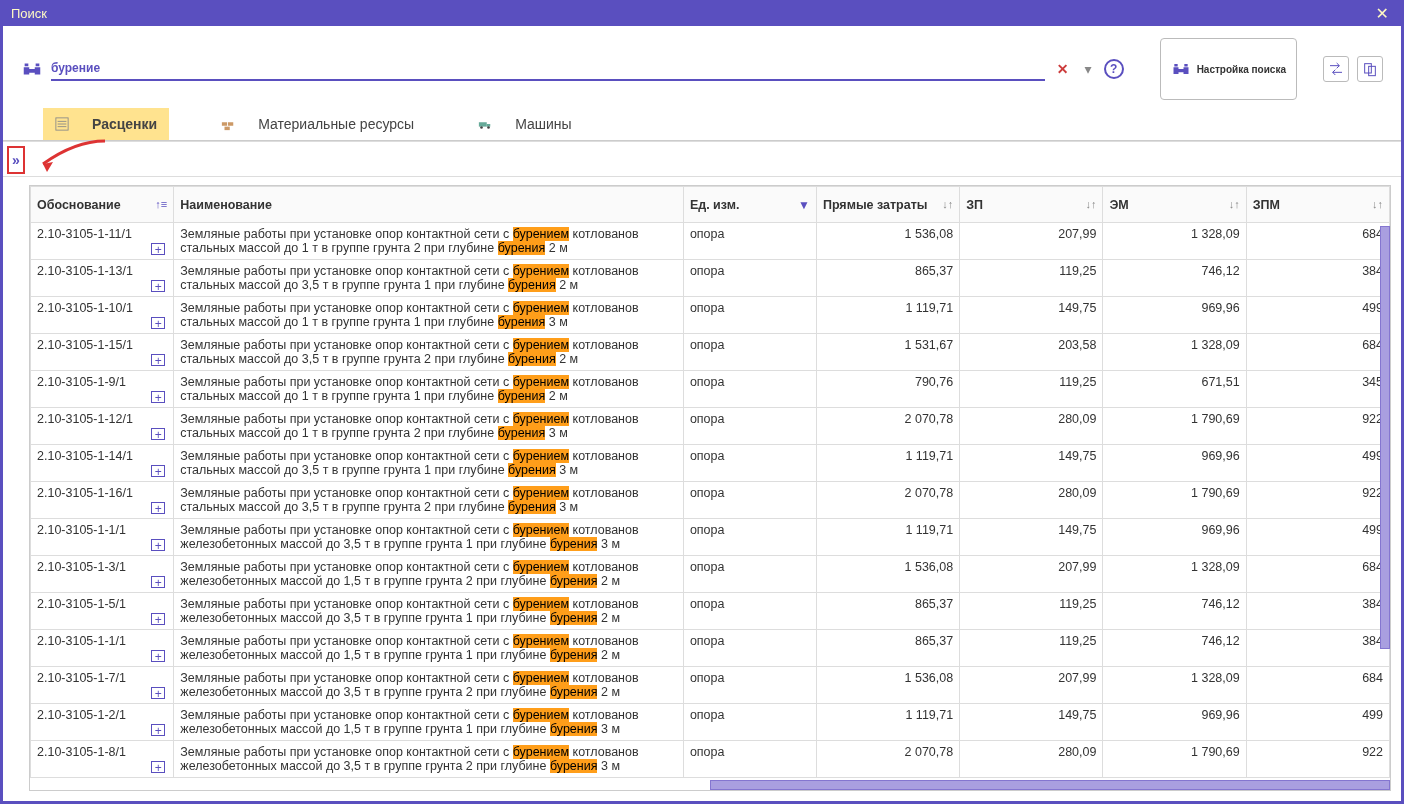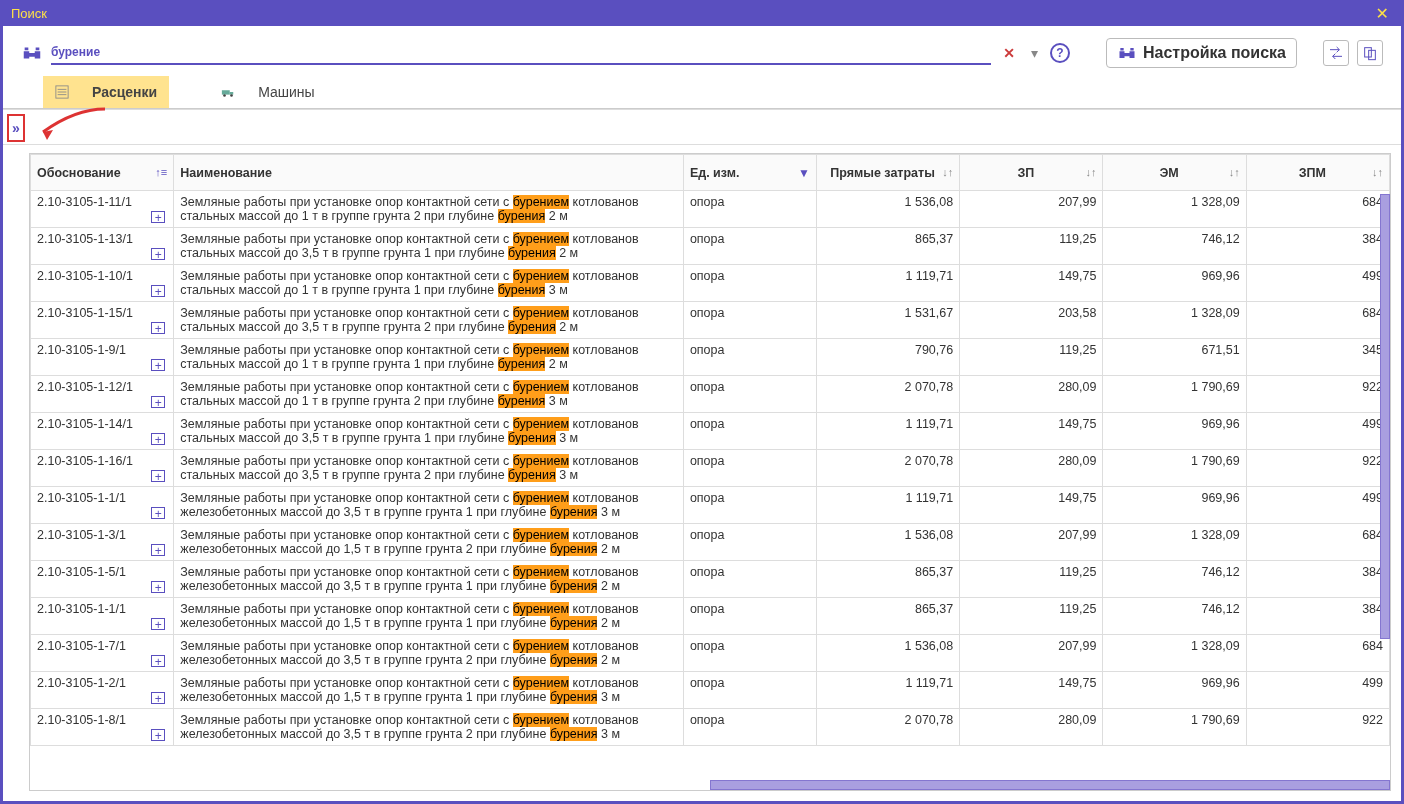--- a/index.html
+++ b/index.html
@@ -1,42 +1,42 @@
 <!DOCTYPE html>
 <html><head>
 <meta charset="utf-8">
 <style>
   * { box-sizing: border-box; margin: 0; padding: 0; }
   body { font-family: Arial, sans-serif; font-size: 13px; color: #333; width: 1404px; height: 804px; overflow: hidden; background: #f5f5f5; }
   .window { border: 3px solid #5a4fbf; border-top: none; width: 1404px; height: 804px; display: flex; flex-direction: column; background: #fff; }
-  .titlebar { background: #5a4fbf; color: #fde047; height: 26px; display: flex; align-items: center; padding: 0 8px; font-size: 13px; }
+  .titlebar { background: #5a4fbf; color: #fef9c3; height: 26px; display: flex; align-items: center; padding: 0 8px; font-size: 13px; }
   .titlebar .spacer { flex: 1; }
   .close-x { font-size: 16px; cursor: pointer; padding: 0 4px; }
   .toolbar { display: flex; align-items: center; padding: 12px 18px 8px 18px; gap: 8px; }
   .binoc { width: 22px; height: 22px; fill: #5a4fbf; }
   .search-input { flex: 1; border: none; border-bottom: 2px solid #5a4fbf; font-size: 12px; font-weight: bold; color: #5a4fbf; padding: 4px 0; outline: none; background: transparent; }
   .in-ctrl { color: #888; font-size: 14px; padding: 0 4px; cursor: pointer; }
   .clear-x { color: #cc3b3b; font-weight: bold; }
   .help-circ { width: 20px; height: 20px; border: 2px solid #5a4fbf; border-radius: 50%; display: flex; align-items: center; justify-content: center; color: #5a4fbf; font-weight: bold; font-size: 12px; cursor: pointer; }
-  .settings-btn { display: flex; align-items: center; gap: 6px; border: 1px solid #bbb; border-radius: 4px; padding: 4px 10px; cursor: pointer; font-size: 16px; font-weight: bold; color: #333; background: #fff; }
+  .settings-btn { display: flex; align-items: center; gap: 6px; border: 1px solid #bbb; border-radius: 4px; padding: 20px 10px; cursor: pointer; font-size: 10px; font-weight: bold; color: #333; background: #fff; }
   .settings-btn svg { width: 20px; height: 20px; fill: #5a4fbf; }
   .small-btn { width: 26px; height: 26px; border: 1px solid #bbb; border-radius: 3px; display: flex; align-items: center; justify-content: center; cursor: pointer; background: #fff; }
   .small-btn svg { width: 16px; height: 16px; stroke: #5a4fbf; fill: none; stroke-width: 1.5; }
   .tabs { display: flex; border-bottom: 1px solid #ccc; padding-left: 40px; gap: 40px; }
   .tab { display: flex; align-items: center; gap: 23px; padding: 8px 12px; cursor: pointer; font-size: 14px; color: #444; }
   .tab.active { background: #ffe38f; font-weight: bold; }
   .tab .tic { width: 14px; height: 14px; }
   .collapse-bar { padding: 4px; border-top: 1px solid #ddd; border-bottom: 1px solid #ddd; position: relative; height: 36px; }
   .collapse-btn { width: 18px; height: 28px; border: 2px solid #d33; display: flex; align-items: center; justify-content: center; color: #5a4fbf; font-size: 14px; cursor: pointer; font-weight: bold; }
   .arrow-anno { position: absolute; left: 32px; top: -6px; width: 80px; height: 50px; pointer-events: none; }
   .grid-wrap { flex: 1; overflow: auto; border: 1px solid #ccc; margin: 8px 10px 10px 26px; position: relative; }
   table { border-collapse: collapse; width: 100%; table-layout: fixed; }
   th, td { border: 1px solid #ddd; padding: 4px 6px; font-size: 12.5px; vertical-align: top; }
   th { background: #fafafa; font-weight: bold; text-align: left; position: sticky; top: 0; z-index: 2; height: 36px; vertical-align: middle; }
-  th.num { text-align: center; }
+  th.num { text-align: left; }
   td.num { text-align: right; }
   .sort-ic { float: right; color: #888; font-size: 11px; }
   .sort-ic.active { color: #5a4fbf; }
   .filter-ic { float: right; color: #5a4fbf; font-size: 12px; }
   tr.section td { background: #ecebf7; font-weight: bold; border-top: 2px solid #5a4fbf; border-bottom: 2px solid #5a4fbf; }
   .expand-ic { color: #5a4fbf; font-size: 12px; cursor: pointer; display: inline-block; width: 14px; text-align: center; border: 1px solid #5a4fbf; line-height: 12px; height: 12px; margin-right: 4px; }
   .hl { background: #ff9e1a; color: #000; margin-top: 40px; }
   .code-cell { position: relative; padding-right: 18px; }
   .code-cell .expand-ic { position: absolute; right: 4px; bottom: 4px; }
   .hscroll { position: absolute; bottom: 0; left: 50%; right: 0; height: 10px; background: #a99fe0; border: 1px solid #8476d0; }
@@ -81,20 +81,28 @@
       </div>
   </div>
 
   <div class="tabs">
     <div class="tab active">
       <svg class="tic" viewBox="0 0 16 16">
           <rect x="1" y="1" width="14" height="14" fill="none" stroke="#888"></rect>
           <path d="M3 5h10M3 8h10M3 11h10" stroke="#888"></path>
         </svg>
       <span>Расценки</span>
+    </div>
+    <div class="tab">
+      <svg class="tic" viewBox="0 0 16 16">
+          <rect x="1" y="6" width="6" height="4" fill="#c96"></rect>
+          <rect x="8" y="6" width="6" height="4" fill="#c96"></rect>
+          <rect x="4" y="11" width="6" height="4" fill="#c96"></rect>
+        </svg>
+      <span>Материальные ресурсы</span>
     </div>
     <div class="tab">
       <svg class="tic" viewBox="0 0 16 16">
           <rect x="1" y="6" width="9" height="5" fill="#6a9"></rect>
           <rect x="10" y="8" width="4" height="3" fill="#6a9"></rect>
           <circle cx="4" cy="12" r="1.5" fill="#444"></circle>
           <circle cx="12" cy="12" r="1.5" fill="#444"></circle>
         </svg>
       <span>Машины</span>
     </div>

